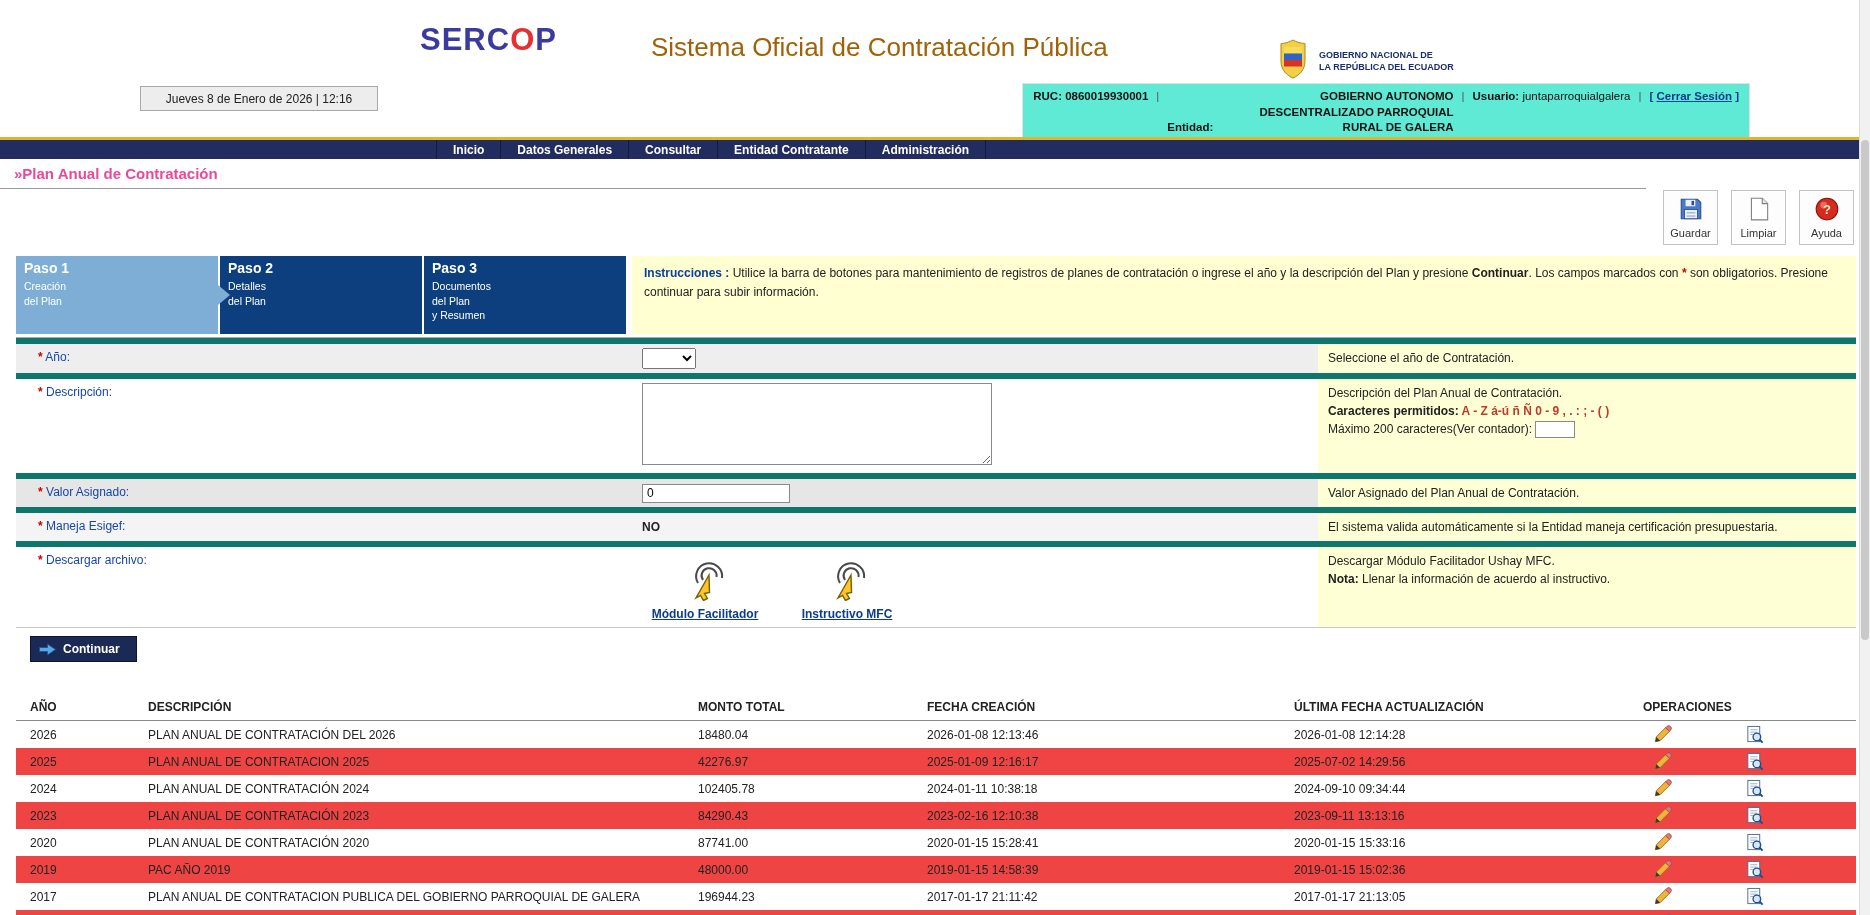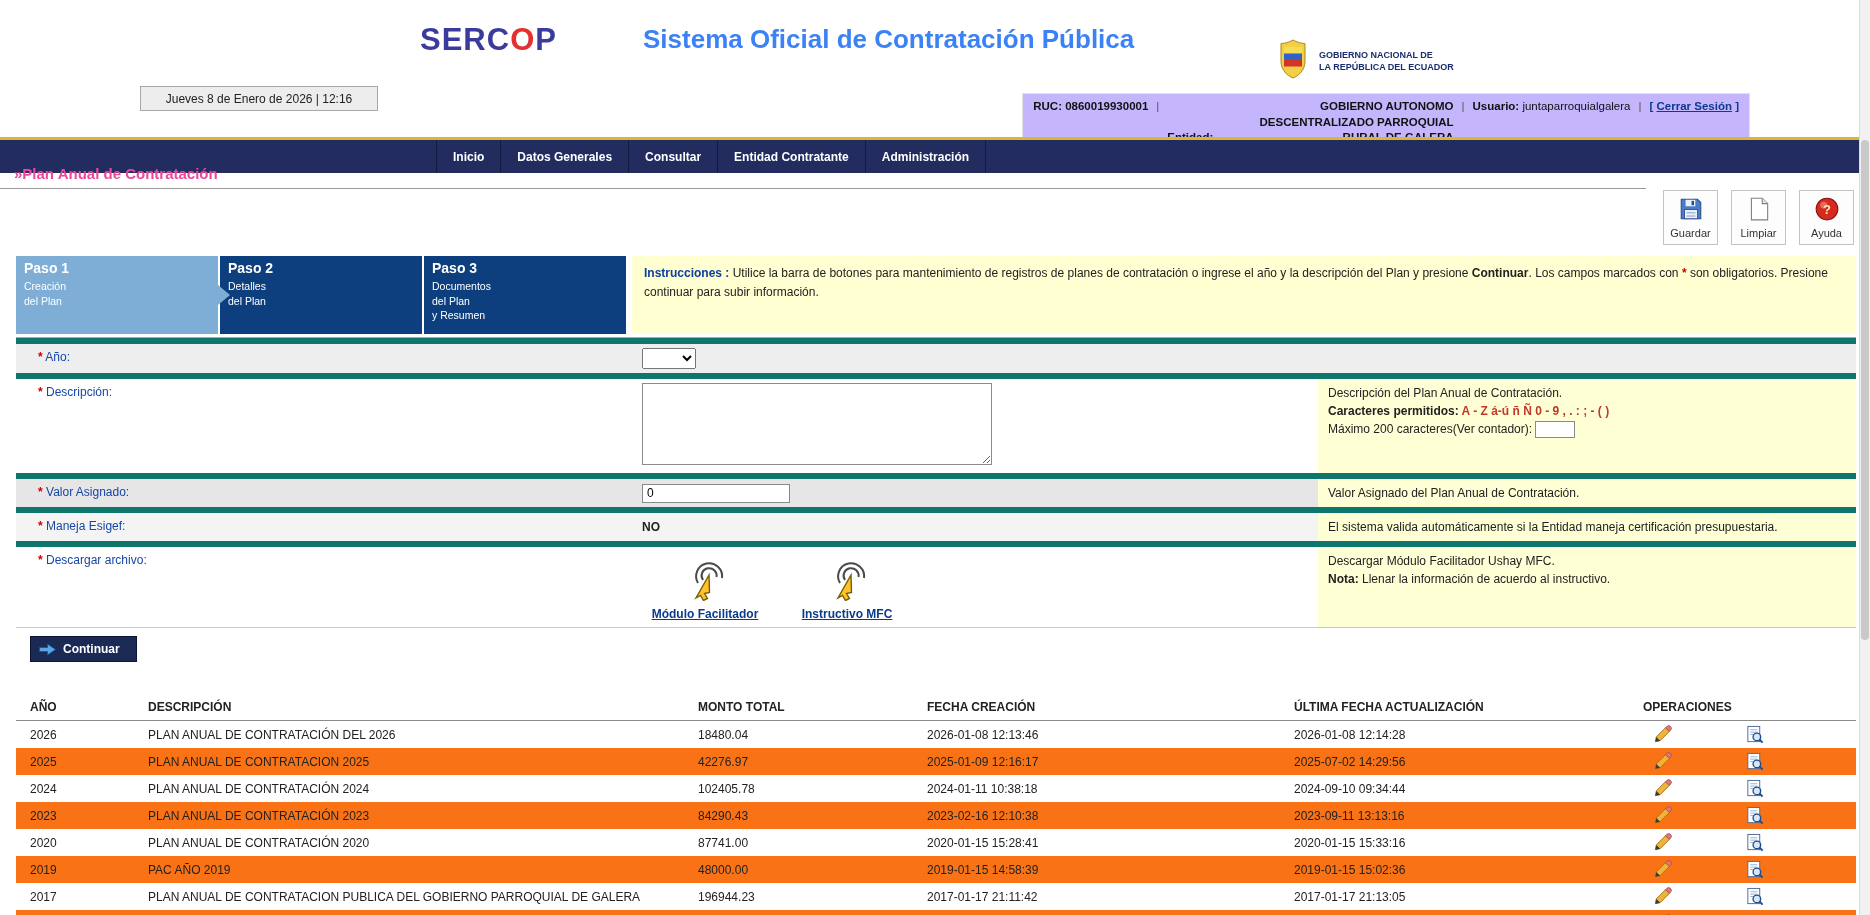--- a/index.html
+++ b/index.html
@@ -6,45 +6,45 @@
   html,body { margin:0; padding:0; }
   body {
     width:1870px; height:915px; position:relative; overflow:hidden;
     background:#ffffff; font-family:"Liberation Sans", sans-serif; color:#222;
   }
   a { cursor:pointer; }
 
   
   .sercop-logo { position:absolute; left:420px; top:22px; font-size:31px; font-weight:bold; letter-spacing:1px; color:#3b3b9e; }
   .sercop-logo .s2 { color:#e5302f; }
-  .sys-title { position:absolute; left:643px; top:24px; margin:0; font-size:26px; font-weight:bold; color:#3b82f6; }
+  .sys-title { position:absolute; left:643px; top:24px; margin:8px; font-size:26px; font-weight:normal; color:#a16207; }
   .gov-logo { position:absolute; left:1275px; top:39px; display:flex; gap:8px; align-items:center; }
   .gov-text { font-size:9px; font-weight:bold; color:#1a2e6e; line-height:1.35; }
 
   .date-box {
     position:absolute; left:140px; top:86px; width:238px; height:25px;
     background:#ededed; border:1px solid #a8a8a8; display:flex; align-items:center; justify-content:center;
     font-size:12px; color:#222;
   }
   .user-strip {
-    position:absolute; top:93px; right:120px; background:#c4b5fd; border:1px solid #e2e2e2;
+    position:absolute; top:83px; right:120px; background:#5eead4; border:1px solid #e2e2e2;
     padding:5px 10px; display:flex; gap:8px; align-items:flex-start; font-size:11.5px; color:#111;
     line-height:1.35;
   }
   .lbl { font-weight:bold; white-space:nowrap; }
   .val-b { font-weight:bold; }
   .entidad-val { display:inline-block; width:237px; text-align:right; }
   .sep { color:#555; }
   .logout { font-weight:bold; color:#0b3b8c; white-space:nowrap; }
   .logout a { color:#0b3b8c; text-decoration:underline; }
   .usuario-wrap, .ruc-wrap { white-space:nowrap; }
 
   
   .main-nav {
-    position:absolute; top:137px; left:0; width:1870px; height:36px;
+    position:absolute; top:137px; left:0; width:1870px; height:22px;
     background:#222c5f; border-top:3px solid #ddb52f;
   }
   .nav-items { display:flex; margin-left:436px; height:100%; }
   .nav-item {
     color:#fff; font-size:12px; font-weight:bold; padding:0 16px;
     display:flex; align-items:center; border-right:1px solid #131a3d; cursor:pointer; white-space:nowrap;
   }
   .nav-item:first-child { border-left:1px solid #131a3d; }
 
   
@@ -107,21 +107,21 @@
     position:absolute; top:636px; left:30px; display:flex; align-items:center; gap:7px;
     background:#1b2a55; color:#fff; font-weight:bold; font-size:12px;
     padding:5px 16px 5px 8px; border:1px solid #0d1530; cursor:pointer; font-family:inherit;
   }
   .arrow-icon { display:flex; }
 
   
   .pac-table { position:absolute; top:694px; left:16px; width:1840px; border-collapse:collapse; font-size:12px; color:#222; }
   .pac-table th { text-align:left; font-weight:bold; padding:6px 4px 6px 14px; border-bottom:1px solid #8a8a8a; white-space:nowrap; }
   .pac-table td { padding:4px 4px 4px 14px; height:16px; white-space:nowrap; }
-  .pac-table tr.alt { background:#f97316; }
+  .pac-table tr.alt { background:#ef4444; }
   .ops-cell { padding-left:24px !important; }
   .op { display:inline-flex; vertical-align:middle; cursor:pointer; }
   .op.view { margin-left:70px; }
 
   
   .scrollbar-track { position:absolute; right:0; top:0; width:11px; height:915px; background:#f1f1f1; border-left:1px solid #dcdcdc; }
   .scrollbar-thumb { position:absolute; left:1px; top:140px; width:8px; height:500px; background:#c9c9c9; border-radius:4px; cursor:pointer; }
 </style>
 </head>
 <body>
@@ -226,20 +226,21 @@
   </div>
 </div>
 
 <div class="form-section">
 
   <div class="form-row bgA">
     <div class="cell-label"><span class="req">*</span> <span>Año:</span></div>
     <div class="cell-control">
       <select class="anio-select"><option></option></select>
     </div>
+    <div class="cell-help">Seleccione el año de Contratación.</div>
   </div>
 
   <div class="form-row bgB">
     <div class="cell-label"><span class="req">*</span> <span>Descripción:</span></div>
     <div class="cell-control">
       <textarea class="desc-textarea" style=""></textarea>
     </div>
     <div class="cell-help">
       <div>Descripción del Plan Anual de Contratación.</div>
       <div><span class="b">Caracteres permitidos: </span><span class="chars">A - Z á-ú ñ Ñ 0 - 9 , . : ; - ( )</span></div>

